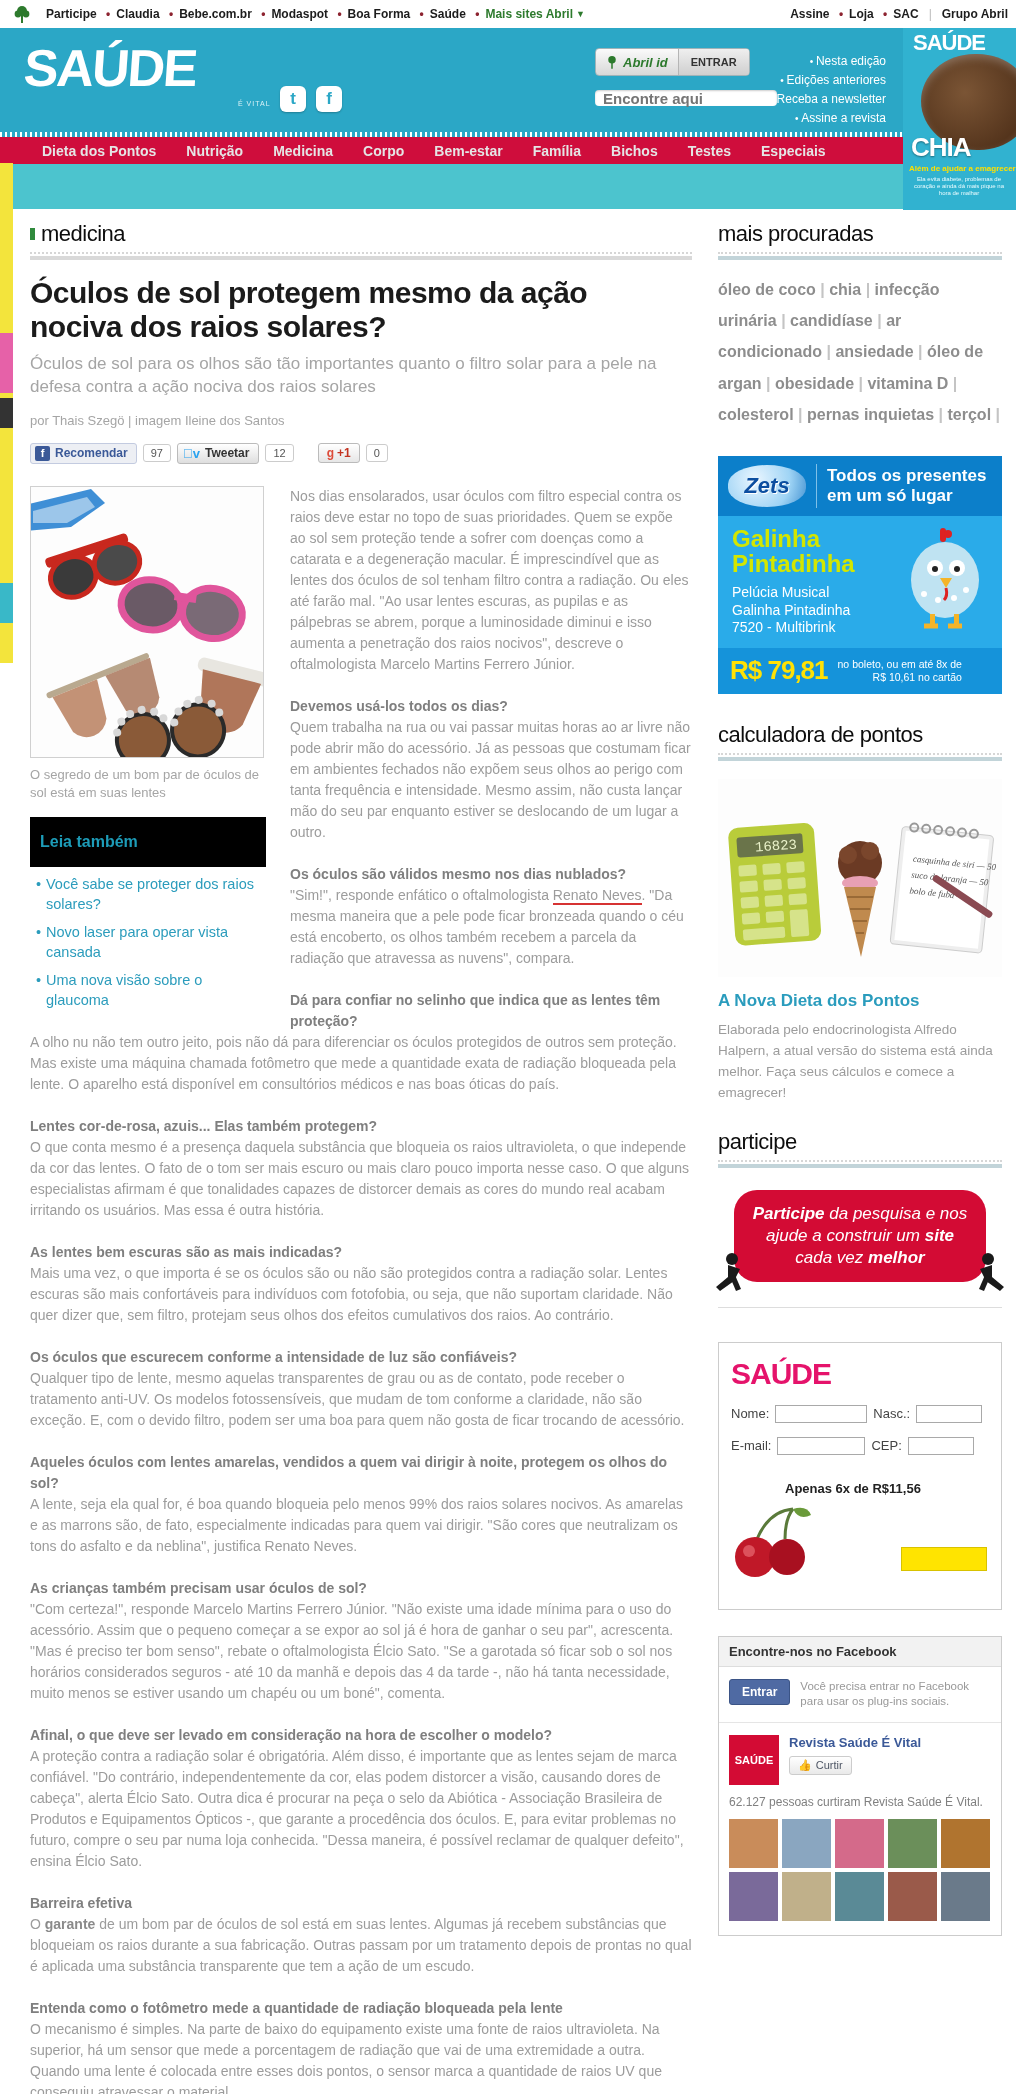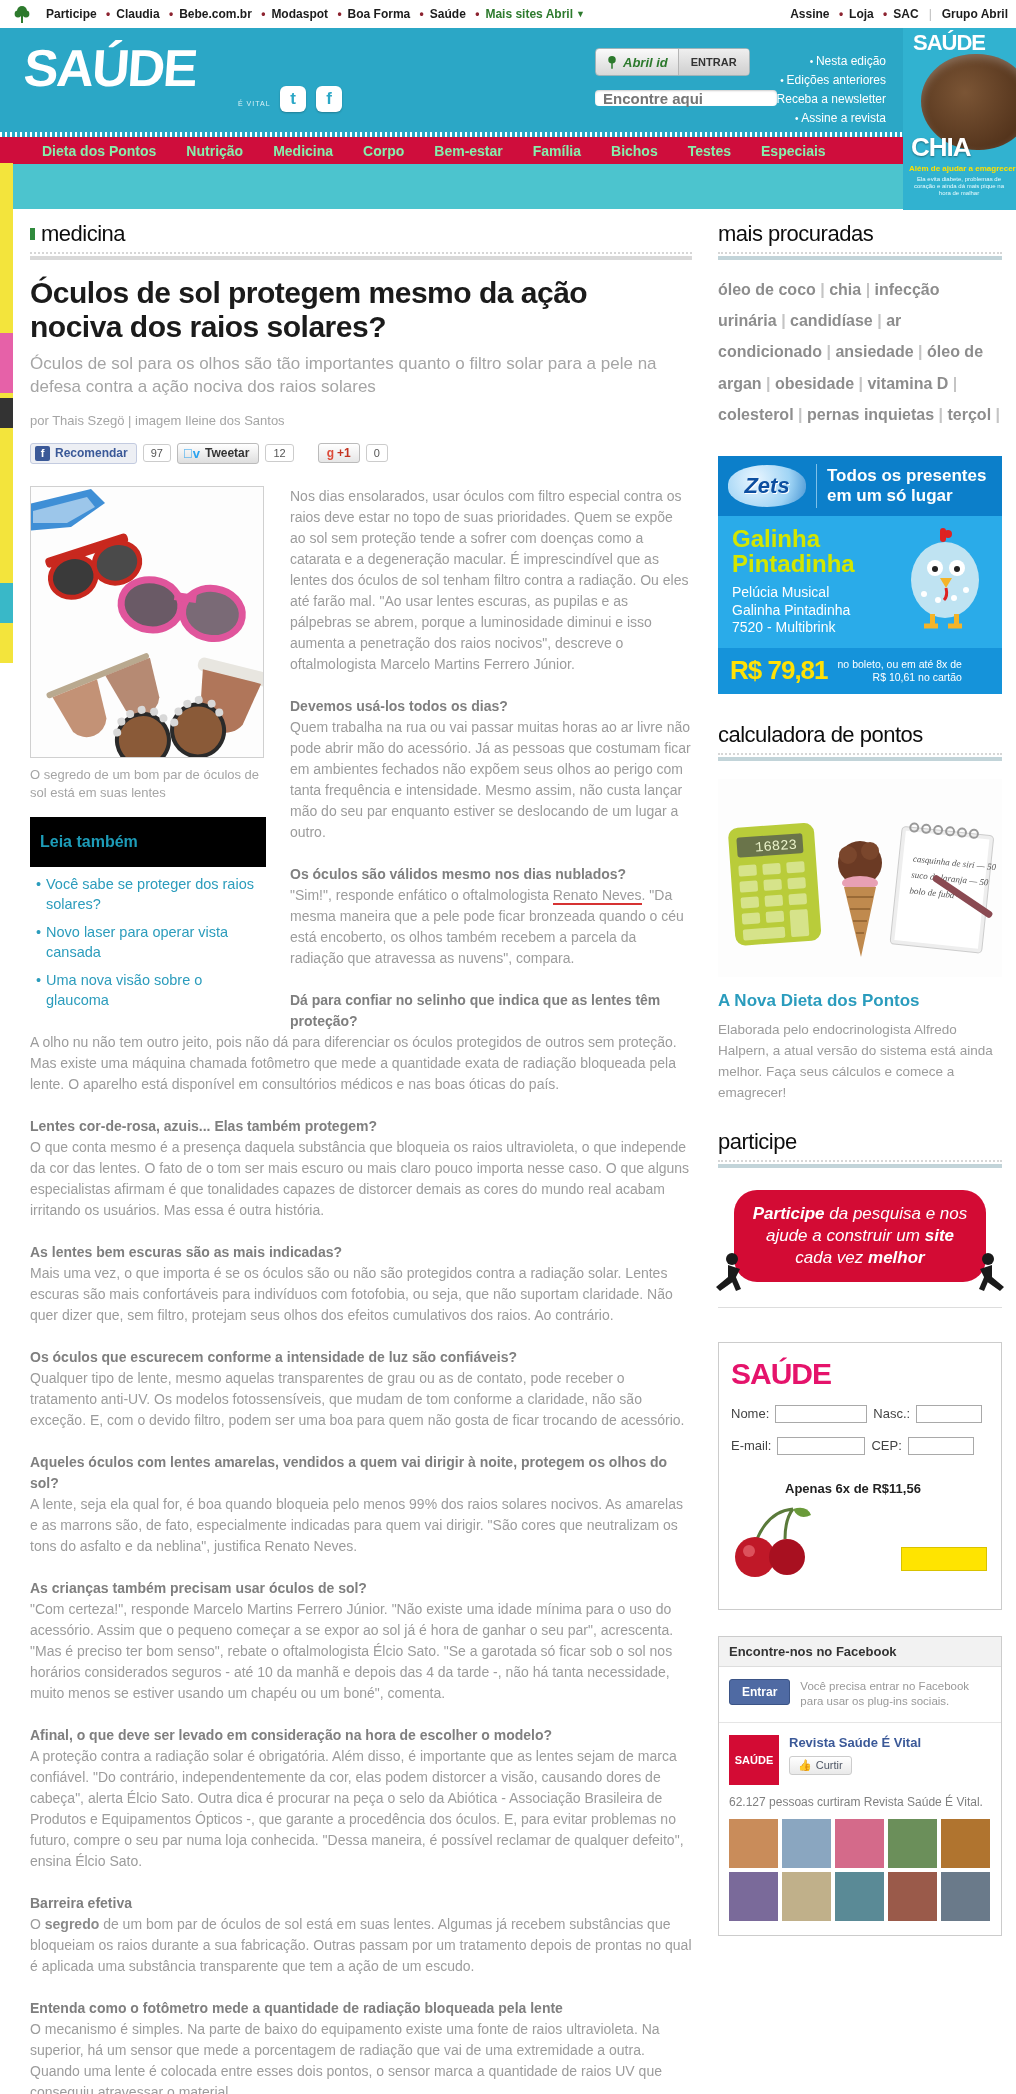--- a/index.html
+++ b/index.html
@@ -37,21 +37,21 @@
   
   .cover { position:absolute; right:0; top:28px; width:113px; height:182px; background:#31b2d0; z-index:6; overflow:hidden; cursor:pointer; }
   .cover-brand { color:#fff; font-weight:bold; font-size:22px; letter-spacing:-1px; padding:2px 0 0 10px; }
   .cover-seeds { position:absolute; left:18px; top:26px; width:110px; height:96px; border-radius:50% 50% 48% 52%; background:radial-gradient(circle at 40% 40%, #7b5535, #54341c 70%); box-shadow:inset 0 4px 8px rgba(255,255,255,.25); }
   .cover-title { position:absolute; left:8px; top:104px; color:#fff; font-weight:bold; font-size:26px; letter-spacing:-1px; text-shadow:0 1px 2px rgba(0,0,0,.4); }
   .cover-sub { position:absolute; left:6px; top:136px; color:#ffe000; font-size:8px; font-weight:bold; }
   .cover-note { position:absolute; left:6px; top:148px; color:#eafcff; font-size:6px; line-height:7px; width:100px; text-align:center; }
   
   .dotsep { height:5px; background:#2ba7c6; background-image:repeating-linear-gradient(90deg,#fff 0 2px, transparent 2px 5px); }
   .nav { height:27px; background:#cf0d3c; display:flex; align-items:center; gap:30px; padding-left:42px; }
-  .nav span { color:#86efac; font-size:14px; font-weight:bold; cursor:pointer; white-space:nowrap; }
+  .nav span { color:#e5e5e5; font-size:14px; font-weight:bold; cursor:pointer; white-space:nowrap; }
   .subband { height:45px; background:#4cc4ce; }
   
   .left-strip { position:absolute; left:0; top:163px; width:13px; height:500px; background:#f3e43c; overflow:hidden; z-index:5; }
   .ls-b1 { position:absolute; top:170px; left:0; width:13px; height:60px; background:#e661a8; }
   .ls-b2 { position:absolute; top:235px; left:0; width:13px; height:30px; background:#333; }
   .ls-b3 { position:absolute; top:420px; left:0; width:13px; height:40px; background:#39b8c8; }
   
   .main { display:flex; padding:12px 14px 0 30px; }
   .article { width:662px; margin-right:26px; }
   .sidebar { width:284px; }
@@ -348,21 +348,21 @@
       <h3>Aqueles óculos com lentes amarelas, vendidos a quem vai dirigir à noite, protegem os olhos do sol?</h3>
       <p>A lente, seja ela qual for, é boa quando bloqueia pelo menos 99% dos raios solares nocivos. As amarelas e as marrons são, de fato, especialmente indicadas para quem vai dirigir. "São cores que neutralizam os tons do asfalto e da neblina", justifica Renato Neves.</p>
 
       <h3>As crianças também precisam usar óculos de sol?</h3>
       <p>"Com certeza!", responde Marcelo Martins Ferrero Júnior. "Não existe uma idade mínima para o uso do acessório. Assim que o pequeno começar a se expor ao sol já é hora de ganhar o seu par", acrescenta. "Mas é preciso ter bom senso", rebate o oftalmologista Élcio Sato. "Se a garotada só ficar sob o sol nos horários considerados seguros - até 10 da manhã e depois das 4 da tarde -, não há tanta necessidade, muito menos se estiver usando um chapéu ou um boné", comenta.</p>
 
       <h3>Afinal, o que deve ser levado em consideração na hora de escolher o modelo?</h3>
       <p>A proteção contra a radiação solar é obrigatória. Além disso, é importante que as lentes sejam de marca confiável. "Do contrário, independentemente da cor, elas podem distorcer a visão, causando dores de cabeça", alerta Élcio Sato. Outra dica é procurar na peça o selo da Abiótica - Associação Brasileira de Produtos e Equipamentos Ópticos -, que garante a procedência dos óculos. E, para evitar problemas no futuro, compre o seu par numa loja conhecida. "Dessa maneira, é possível reclamar de qualquer defeito", ensina Élcio Sato.</p>
 
       <h3>Barreira efetiva</h3>
-      <p><span>O </span><span class="bseg">segredo</span><span> de um bom par de óculos de sol está em suas lentes. Algumas já recebem substâncias que bloqueiam os raios durante a sua fabricação. Outras passam por um tratamento depois de prontas no qual é aplicada uma substância transparente que tem a ação de um escudo.</span></p>
+      <p><span>O </span><span class="bseg">garante</span><span> de um bom par de óculos de sol está em suas lentes. Algumas já recebem substâncias que bloqueiam os raios durante a sua fabricação. Outras passam por um tratamento depois de prontas no qual é aplicada uma substância transparente que tem a ação de um escudo.</span></p>
 
       <h3>Entenda como o fotômetro mede a quantidade de radiação bloqueada pela lente</h3>
       <p>O mecanismo é simples. Na parte de baixo do equipamento existe uma fonte de raios ultravioleta. Na superior, há um sensor que mede a porcentagem de radiação que vai de uma extremidade a outra. Quando uma lente é colocada entre esses dois pontos, o sensor marca a quantidade de raios UV que conseguiu atravessar o material.</p>
     </div>
   </div>
 
   <div class="sidebar">
 
     <div class="sec-head">
       <span>mais procuradas</span>

